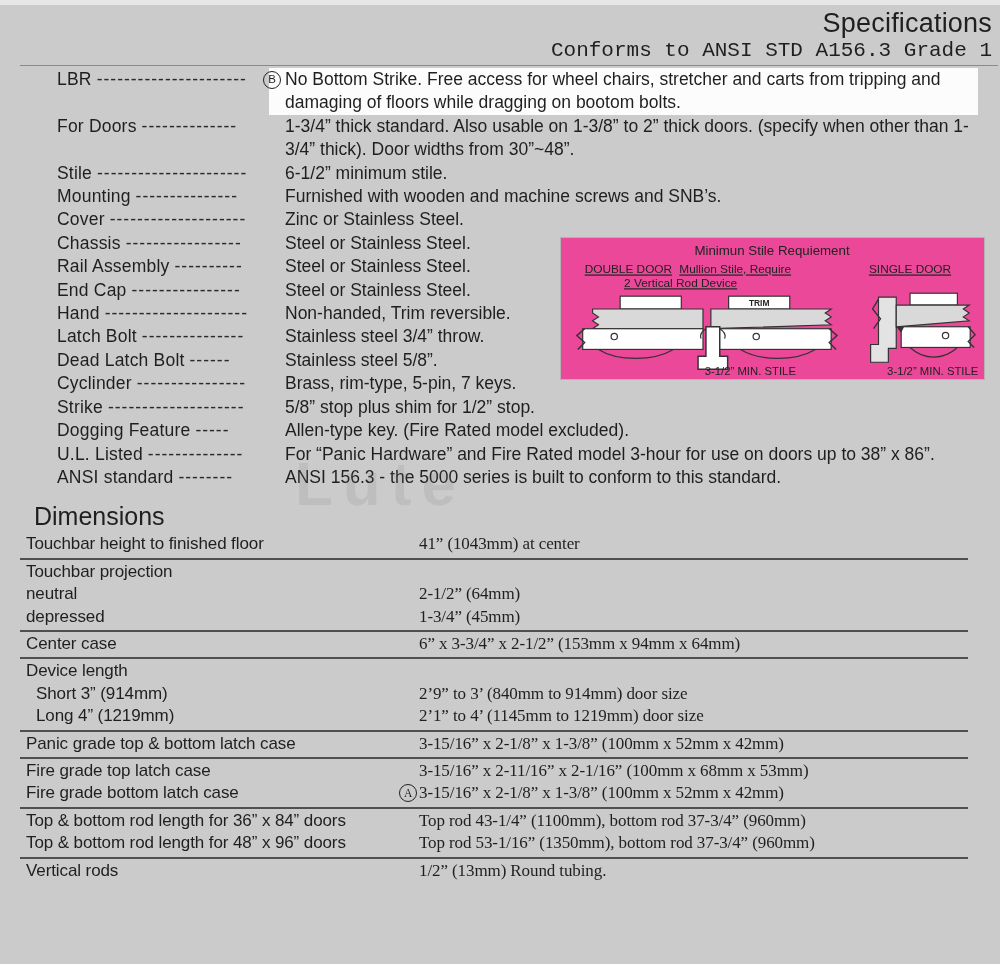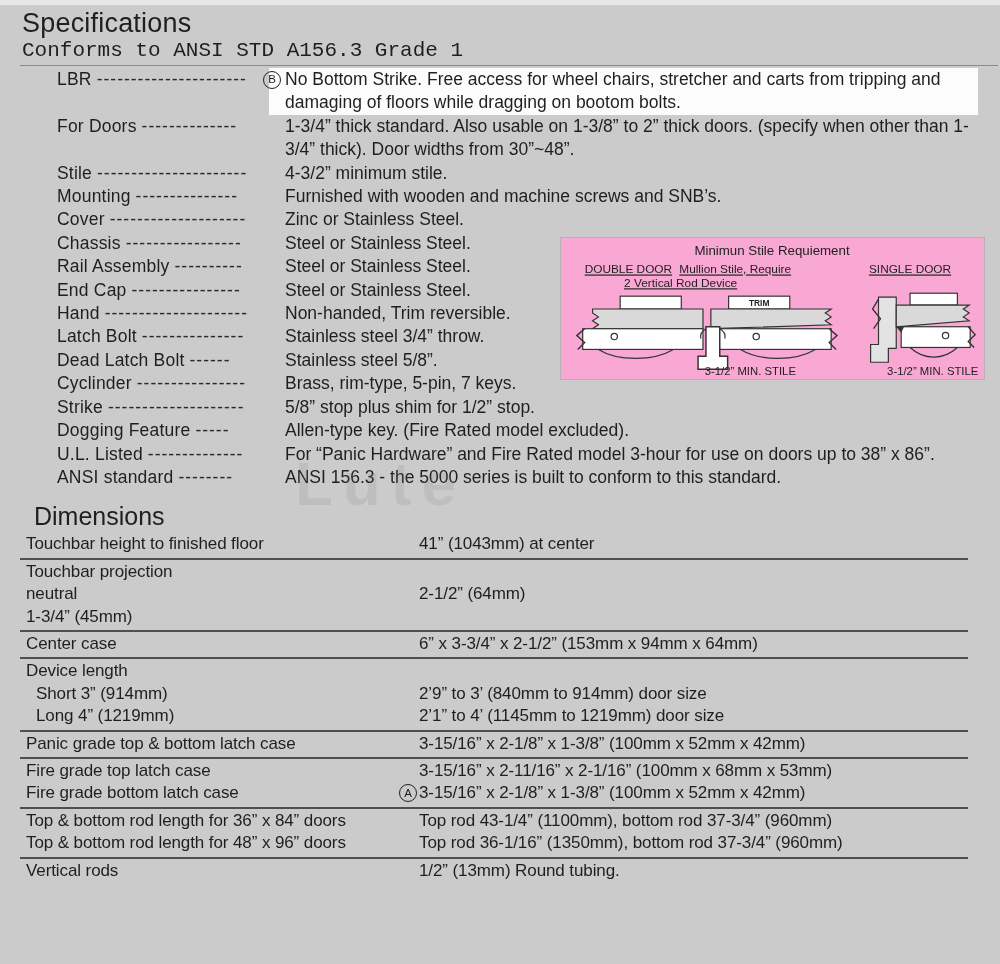--- a/index.html
+++ b/index.html
@@ -5,55 +5,55 @@
   html,body{margin:0;padding:0;}
   body{
     width:1000px;height:964px;overflow:hidden;position:relative;
     background:#cbcbcb;
     font-family:"Liberation Sans","DejaVu Sans",sans-serif;
     color:#1f1f1f;
     -webkit-font-smoothing:antialiased;
   }
   .top-strip{position:absolute;top:0;left:0;width:100%;height:5px;background:#e7e7e7;}
   
-  .header{padding:8px 8px 0 22px;}
+  .header{padding:8px 8px 0 22px;text-align:right;}
   .title{font-size:27px;line-height:30px;letter-spacing:.2px;}
   .subtitle{font-size:21px;line-height:25px;font-family:Liberation Mono, monospace;}
   .header-rule{border:none;border-top:1.5px solid #8a8a8a;margin:2px 0 0 0;width:978px;margin-left:20px;}
   
   .spec-rows{padding:2px 22px 0 22px;position:relative;}
   .spec-row{display:grid;grid-template-columns:228px 1fr;font-size:17.5px;line-height:23.4px;margin-left:35px;}
   .spec-label{white-space:nowrap;overflow:hidden;letter-spacing:.2px;}
   .dsh{letter-spacing:1px;margin-left:5px;color:#2a2a2a;}
   .spec-value{position:relative;}
   .vt{white-space:pre-line;}
   .spec-value.hl{background:#fcfcfc;box-shadow:-16px 0 0 #fcfcfc;}
   .circ{
     position:absolute;left:-22px;top:3px;width:16px;height:16px;
     border:1.4px solid #222;border-radius:50%;
     display:flex;align-items:center;justify-content:center;
     font-size:11.5px;line-height:1;background:transparent;
   }
   
   .diagram{
     position:absolute;left:560px;top:237px;width:425px;height:143px;
-    background:#f9a8d4;border:1px solid #b3b3b3;box-sizing:border-box;
+    background:#ec4899;border:1px solid #b3b3b3;box-sizing:border-box;
   }
   .diagram svg{display:block;width:100%;height:100%;}
   
   .watermark{
     position:absolute;left:295px;top:448px;font-size:62px;font-weight:bold;
     color:#777;opacity:.14;letter-spacing:10px;pointer-events:none;
   }
   
   .dim-section{margin:12px 0 0 20px;width:948px;}
   .dim-title{font-size:25px;line-height:30px;margin-left:14px;margin-bottom:2px;}
   .dim-row{display:grid;grid-template-columns:393px 1fr;font-size:17px;line-height:22.4px;letter-spacing:-.1px;margin-left:6px;}
   .dim-label.ind{padding-left:10px;}
-  .dim-value{position:relative;}
+  .dim-value{position:relative;font-family:Liberation Serif, serif;}
   .dim-value .circ{left:-20px;top:2px;}
   .dim-line{border:none;border-top:2px solid #4f4f4f;margin:2px 0 1px 0;width:100%;}
 </style>
 </head>
 <body style="background: rgb(203, 203, 203);">
 
 <div class="top-strip"></div>
 
 <div class="header">
   <div class="title">Specifications</div>
@@ -65,21 +65,21 @@
     <div class="spec-row">
       <span class="spec-label"><span>LBR</span><span class="dsh">----------------------</span></span>
       <span class="spec-value hl"><span class="circ">B</span><span class="vt">No Bottom Strike. Free access for wheel chairs, stretcher and carts from tripping and damaging of floors while dragging on bootom bolts.</span></span>
     </div>
     <div class="spec-row">
       <span class="spec-label"><span>For Doors</span><span class="dsh">--------------</span></span>
       <span class="spec-value"><span class="vt">1-3/4” thick standard. Also usable on 1-3/8” to 2” thick doors. (specify when other than 1-3/4” thick). Door widths from 30”~48”.</span></span>
     </div>
     <div class="spec-row">
       <span class="spec-label"><span>Stile</span><span class="dsh">----------------------</span></span>
-      <span class="spec-value"><span class="vt">4-3/2” minimum stile.</span></span>
+      <span class="spec-value"><span class="vt">6-1/2” minimum stile.</span></span>
     </div>
     <div class="spec-row">
       <span class="spec-label"><span>Mounting</span><span class="dsh">---------------</span></span>
       <span class="spec-value"><span class="vt">Furnished with wooden and machine screws and SNB’s.</span></span>
     </div>
     <div class="spec-row">
       <span class="spec-label"><span>Cover</span><span class="dsh">--------------------</span></span>
       <span class="spec-value"><span class="vt">Zinc or Stainless Steel.</span></span>
     </div>
     <div class="spec-row">
@@ -197,20 +197,21 @@
       <hr class="dim-line">
       <div class="dim-row">
         <span class="dim-label">Touchbar projection</span>
         <span class="dim-value"><span></span></span>
       </div>
       <div class="dim-row">
         <span class="dim-label">neutral</span>
         <span class="dim-value"><span>2-1/2” (64mm)</span></span>
       </div>
       <div class="dim-row">
+        <span class="dim-label">depressed</span>
         <span class="dim-value"><span>1-3/4” (45mm)</span></span>
       </div>
       <hr class="dim-line">
       <div class="dim-row">
         <span class="dim-label">Center case</span>
         <span class="dim-value"><span>6” x 3-3/4” x 2-1/2” (153mm x 94mm x 64mm)</span></span>
       </div>
       <hr class="dim-line">
       <div class="dim-row">
         <span class="dim-label">Device length</span>
@@ -238,21 +239,21 @@
         <span class="dim-label">Fire grade bottom latch case</span>
         <span class="dim-value"><span class="circ">A</span><span>3-15/16” x 2-1/8” x 1-3/8”  (100mm x 52mm x 42mm)</span></span>
       </div>
       <hr class="dim-line">
       <div class="dim-row">
         <span class="dim-label">Top &amp; bottom rod length for 36” x 84” doors</span>
         <span class="dim-value"><span>Top rod 43-1/4”  (1100mm), bottom rod 37-3/4”  (960mm)</span></span>
       </div>
       <div class="dim-row">
         <span class="dim-label">Top &amp; bottom rod length for 48” x 96” doors</span>
-        <span class="dim-value"><span>Top rod 36-1/16”  (1350mm), bottom rod 37-3/4”  (960mm)</span></span>
+        <span class="dim-value"><span>Top rod 53-1/16”  (1350mm), bottom rod 37-3/4”  (960mm)</span></span>
       </div>
       <hr class="dim-line">
       <div class="dim-row">
         <span class="dim-label">Vertical rods</span>
         <span class="dim-value"><span>1/2”  (13mm) Round tubing.</span></span>
       </div>
     </div>
 </div>
 
 </body></html>

